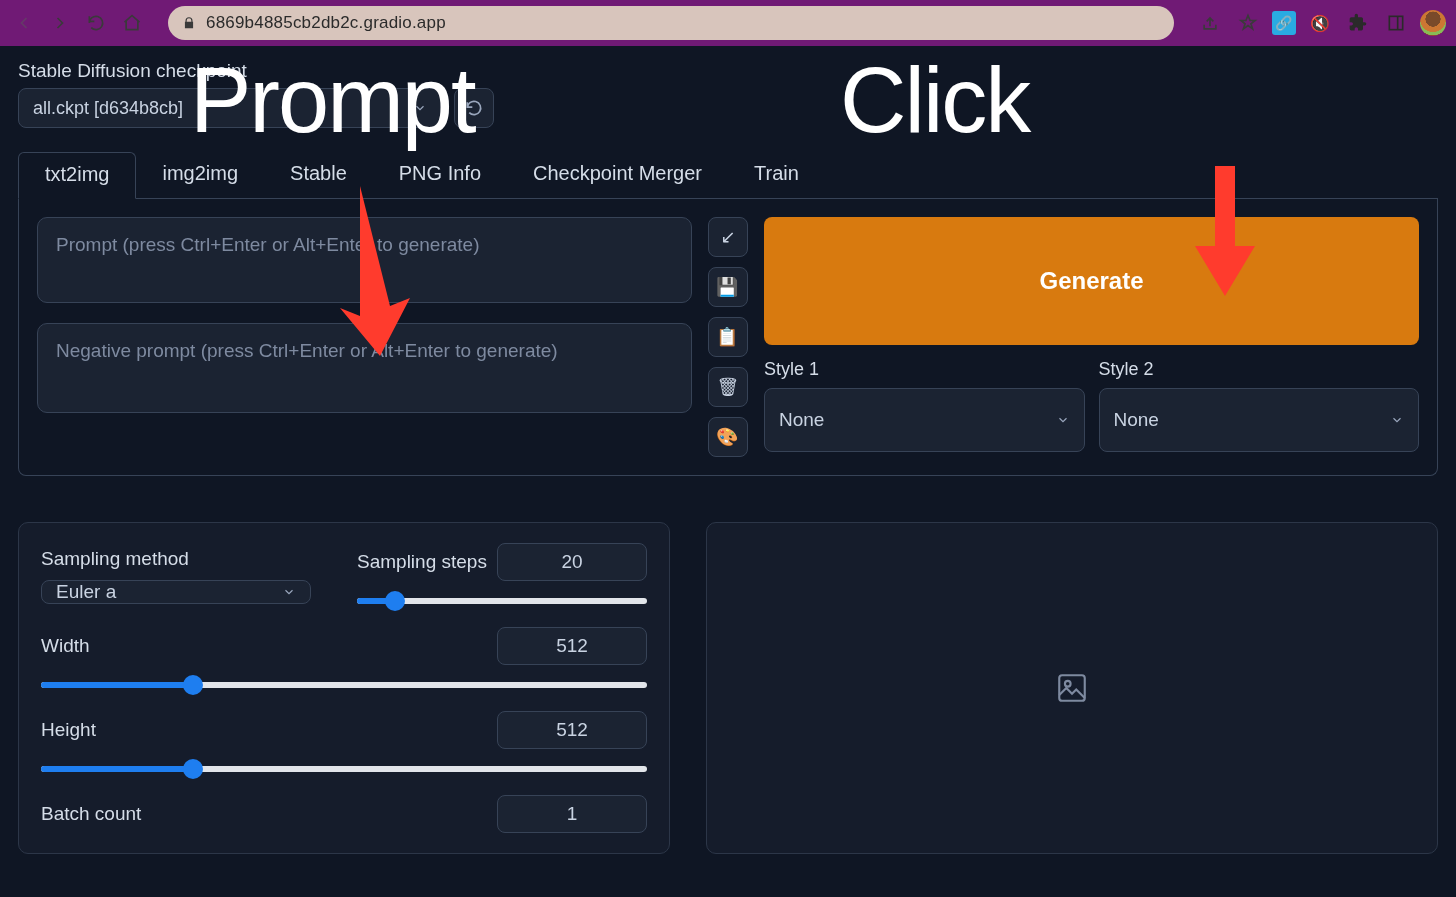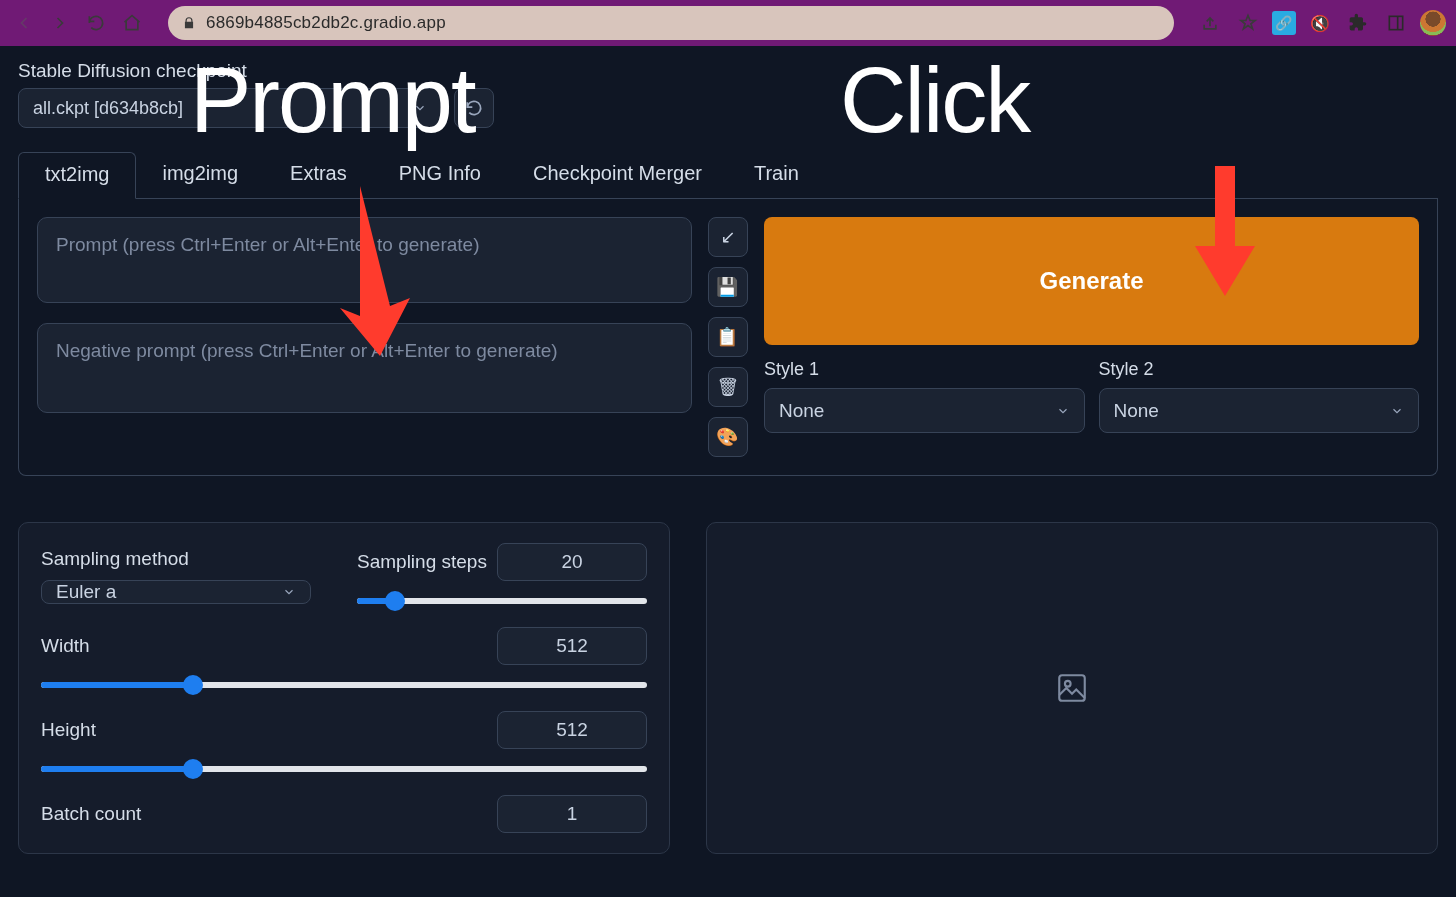--- a/index.html
+++ b/index.html
@@ -36,21 +36,21 @@
 .neg-box { min-height: 90px; }
 
 .icon-col { display: flex; flex-direction: column; gap: 10px; }
 .icon-btn { width: 40px; height: 40px; background: #1b2332; border: 1px solid #374357; border-radius: 8px; display: flex; align-items: center; justify-content: center; font-size: 18px; color: #c9d3e2; }
 
 .gen-area { flex: 1; display: flex; flex-direction: column; gap: 14px; }
 .gen-btn { height: 128px; background: #d87a0f; border-radius: 8px; display: flex; align-items: center; justify-content: center; font-size: 24px; font-weight: 600; color: #fff; }
 .styles-row { display: flex; gap: 14px; }
 .style-block { flex: 1; display: flex; flex-direction: column; gap: 8px; }
 .style-label { font-size: 18px; color: #d5dde8; }
-.dropdown { height: 45px; background: #1b2332; border: 1px solid #374357; border-radius: 8px; padding: 0 14px; display: flex; align-items: center; justify-content: space-between; color: #c9d3e2; font-size: 19px; }
+.dropdown { height: 64px; background: #1b2332; border: 1px solid #374357; border-radius: 8px; padding: 0 14px; display: flex; align-items: center; justify-content: space-between; color: #c9d3e2; font-size: 19px; }
 .chev { width: 14px; height: 14px; }
 
 .lower { display: flex; gap: 36px; margin-top: 46px; }
 .params { flex: 0 0 652px; background: #151c2b; border: 1px solid #2c3648; border-radius: 10px; padding: 20px 22px; display: flex; flex-direction: column; gap: 18px; }
 .param-row { display: flex; align-items: center; gap: 16px; }
 .param-label { font-size: 19px; color: #d5dde8; flex: 0 0 auto; }
 .param-select { flex: 1; max-width: 270px; }
 .num-box { width: 150px; height: 38px; background: #1b2332; border: 1px solid #374357; border-radius: 8px; display: flex; align-items: center; justify-content: center; color: #c9d3e2; font-size: 19px; }
 .slider-wrap { width: 100%; position: relative; height: 18px; }
 .slider-track { position: absolute; top: 7px; left: 0; right: 0; height: 6px; background: #e2e5ea; border-radius: 3px; }
@@ -142,21 +142,21 @@
     <div class="ckpt-refresh">
       <svg width="20" height="20" viewBox="0 0 24 24" fill="none" stroke="#9aa7bd" stroke-width="2">
           <path d="M4 12a8 8 0 1 1 2.3 5.6M4 5v6h6"></path>
         </svg>
     </div>
   </div>
 
   <div class="tabs">
     <div class="tab active">txt2img</div>
     <div class="tab">img2img</div>
-    <div class="tab">Extras</div>
+    <div class="tab">Stable</div>
     <div class="tab">PNG Info</div>
     <div class="tab">Checkpoint Merger</div>
     <div class="tab">Train</div>
   </div>
 
   <div class="tab-body">
     <div class="left-col">
       <div class="prompt-box">Prompt (press Ctrl+Enter or Alt+Enter to generate)</div>
       <div class="prompt-box neg-box">Negative prompt (press Ctrl+Enter or Alt+Enter to generate)</div>
     </div>

